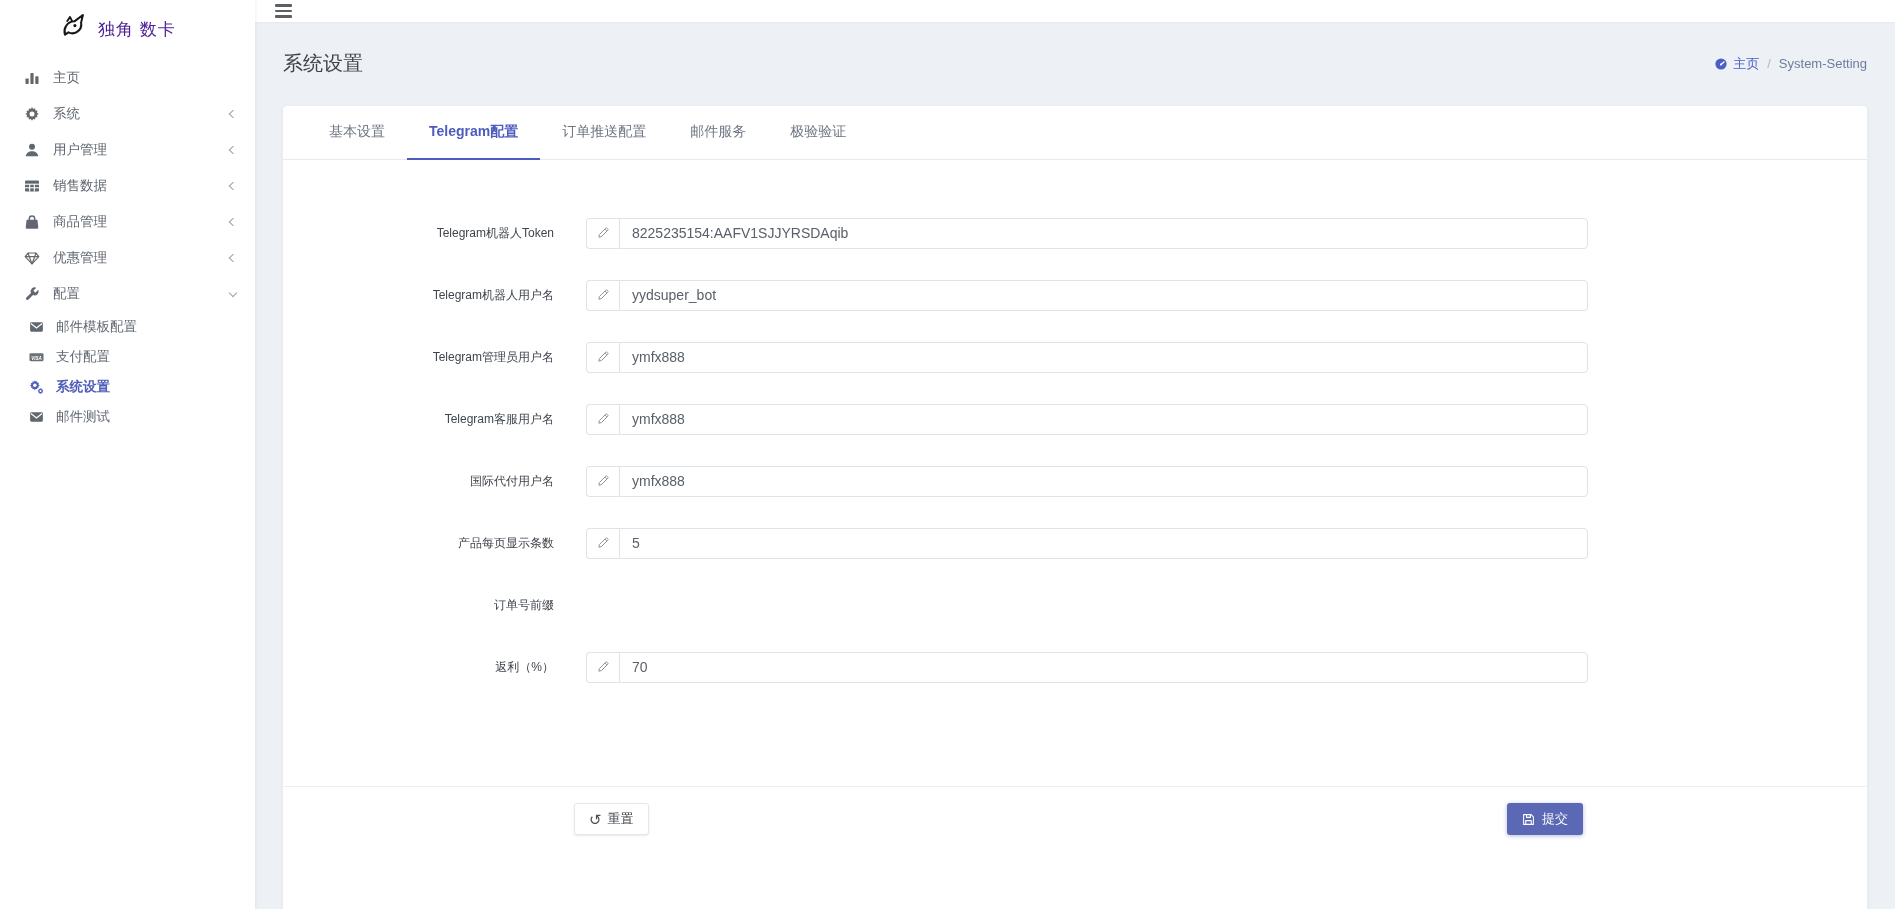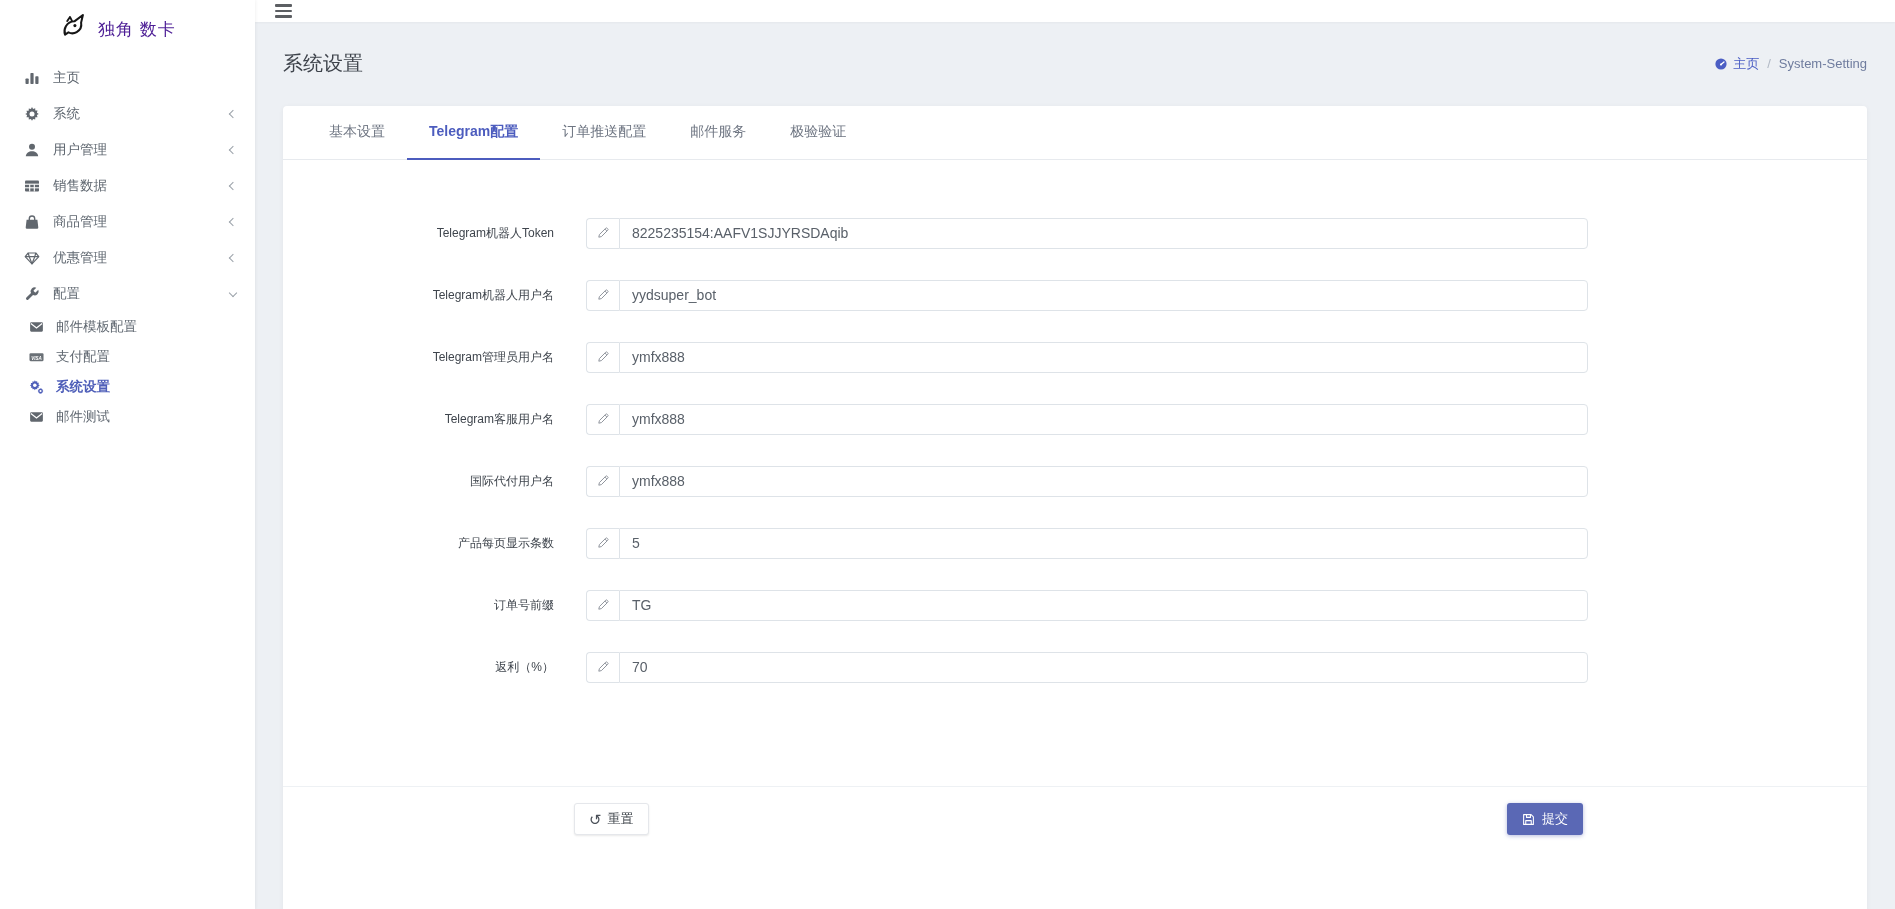--- a/index.html
+++ b/index.html
@@ -360,31 +360,20 @@
                       <path d="M10.2 3.5l2.3 2.3"></path>
                     </g>
                   </svg>
                 </span>
               <input type="text" value="5" style="">
             </div>
           </div>
 
           <div class="frow">
             <label class="flabel">订单号前缀</label>
-            <div class="igroup">
-              <span class="prepend">
-                  <svg viewBox="0 0 16 16">
-                    <g fill="none" stroke="#8b9199" stroke-width="1.1">
-                      <path d="M3.2 12.8l.7-3 7.2-7.2a1.2 1.2 0 0 1 1.7 0l.6.6a1.2 1.2 0 0 1 0 1.7l-7.2 7.2z"></path>
-                      <path d="M10.2 3.5l2.3 2.3"></path>
-                    </g>
-                  </svg>
-                </span>
-              <input type="text" value="TG" style="">
-            </div>
           </div>
 
           <div class="frow">
             <label class="flabel">返利（%）</label>
             <div class="igroup">
               <span class="prepend">
                   <svg viewBox="0 0 16 16">
                     <g fill="none" stroke="#8b9199" stroke-width="1.1">
                       <path d="M3.2 12.8l.7-3 7.2-7.2a1.2 1.2 0 0 1 1.7 0l.6.6a1.2 1.2 0 0 1 0 1.7l-7.2 7.2z"></path>
                       <path d="M10.2 3.5l2.3 2.3"></path>

